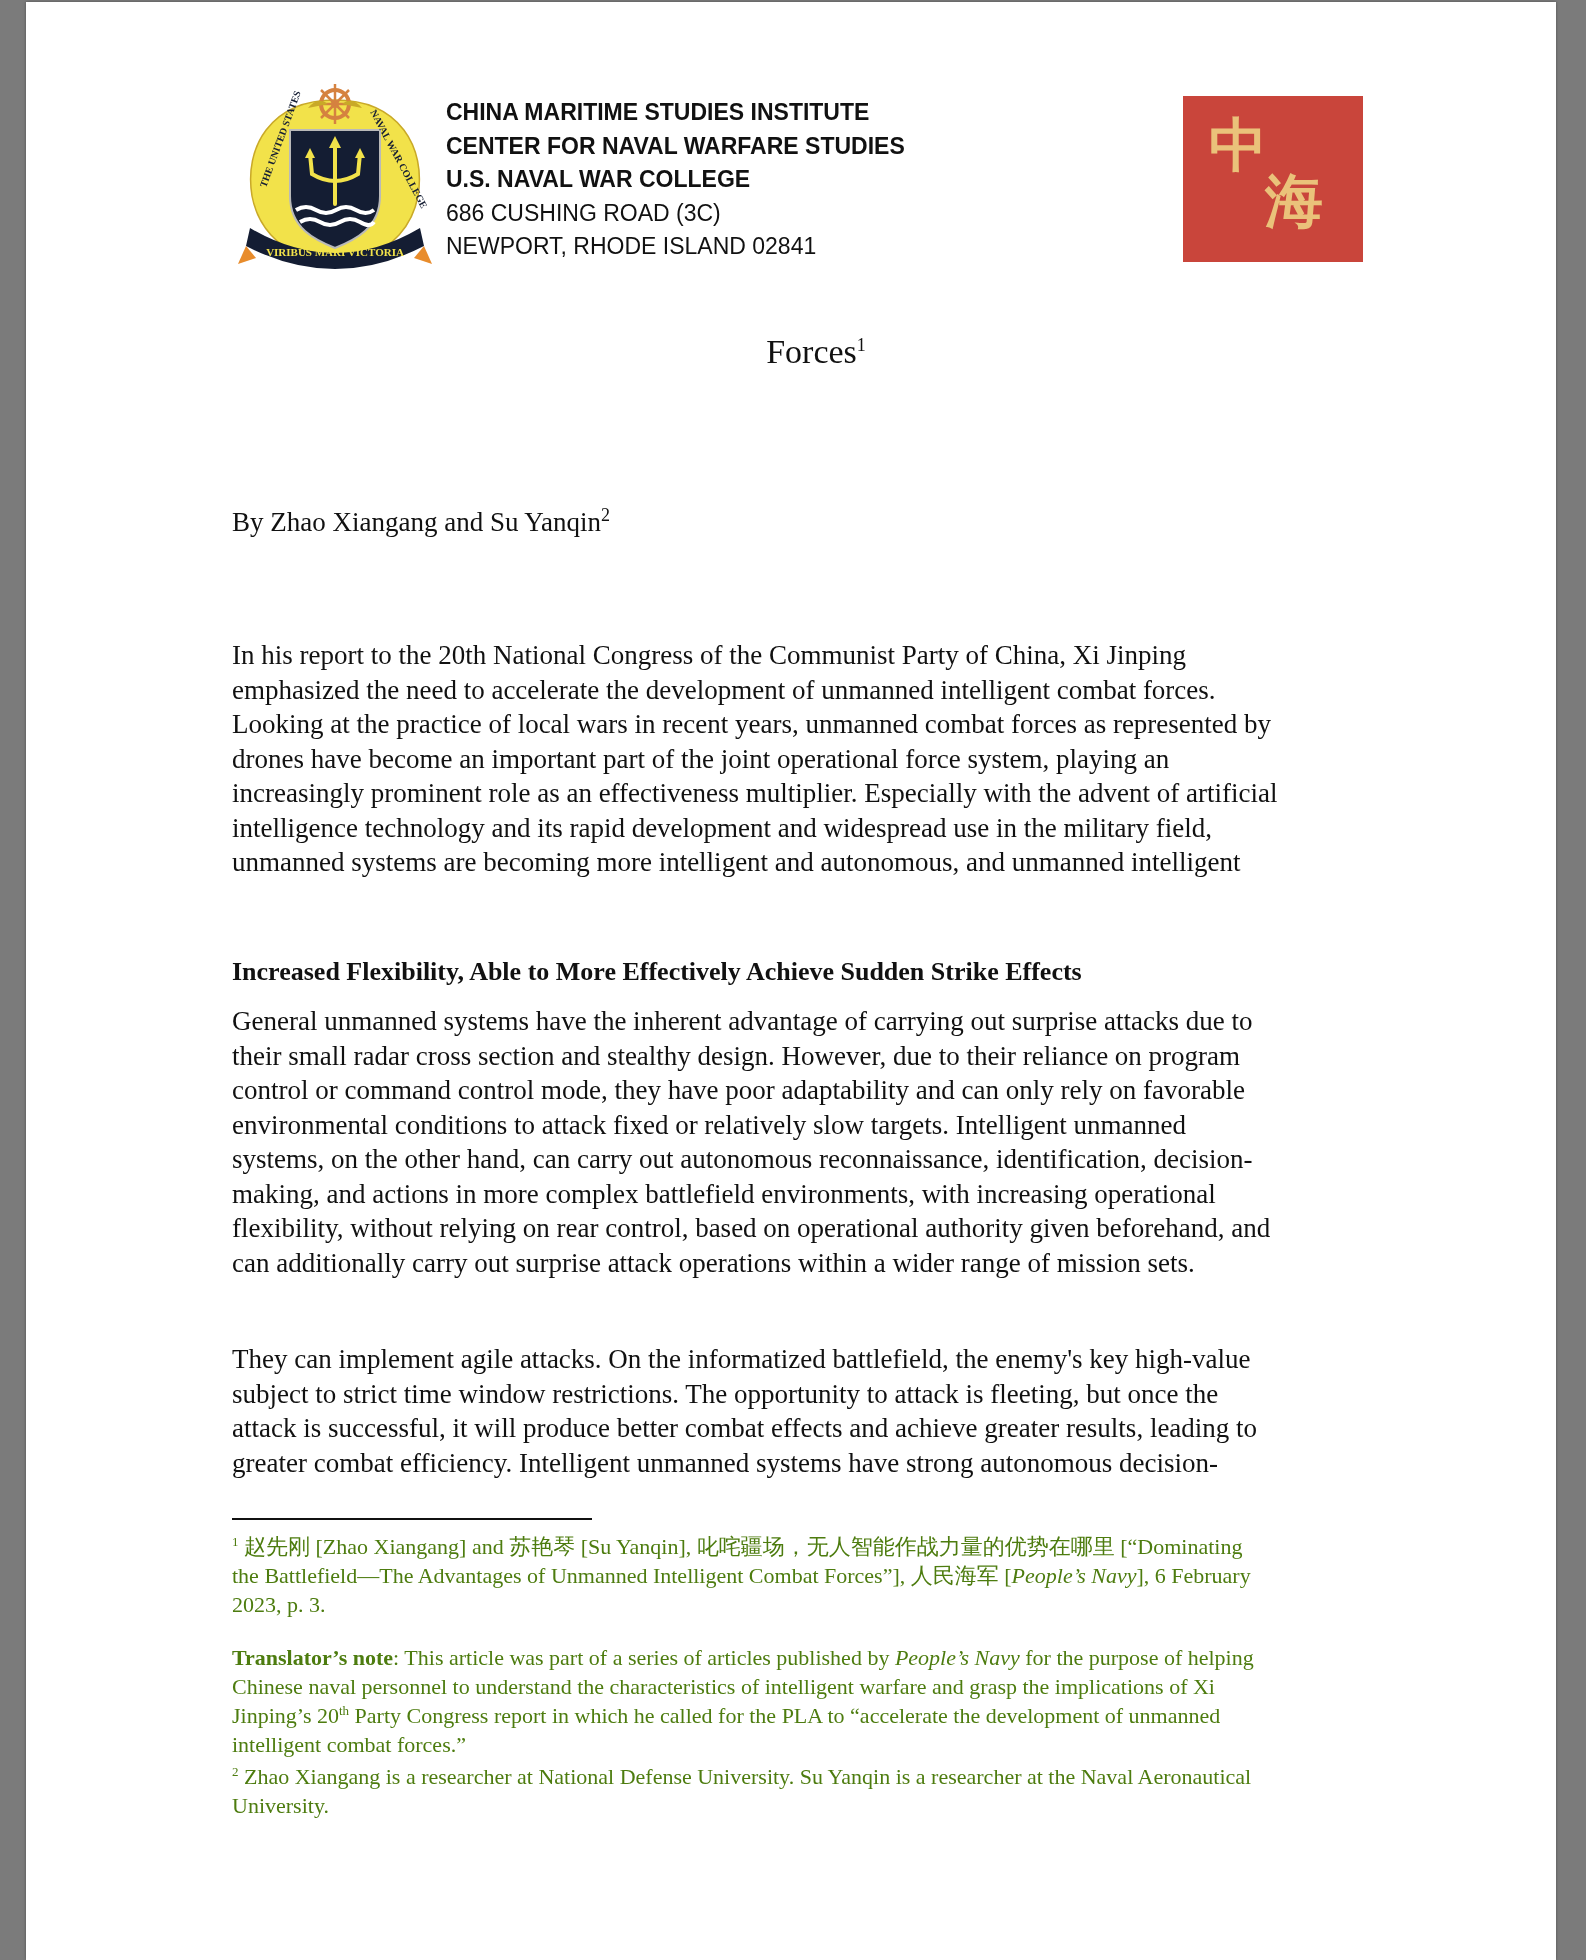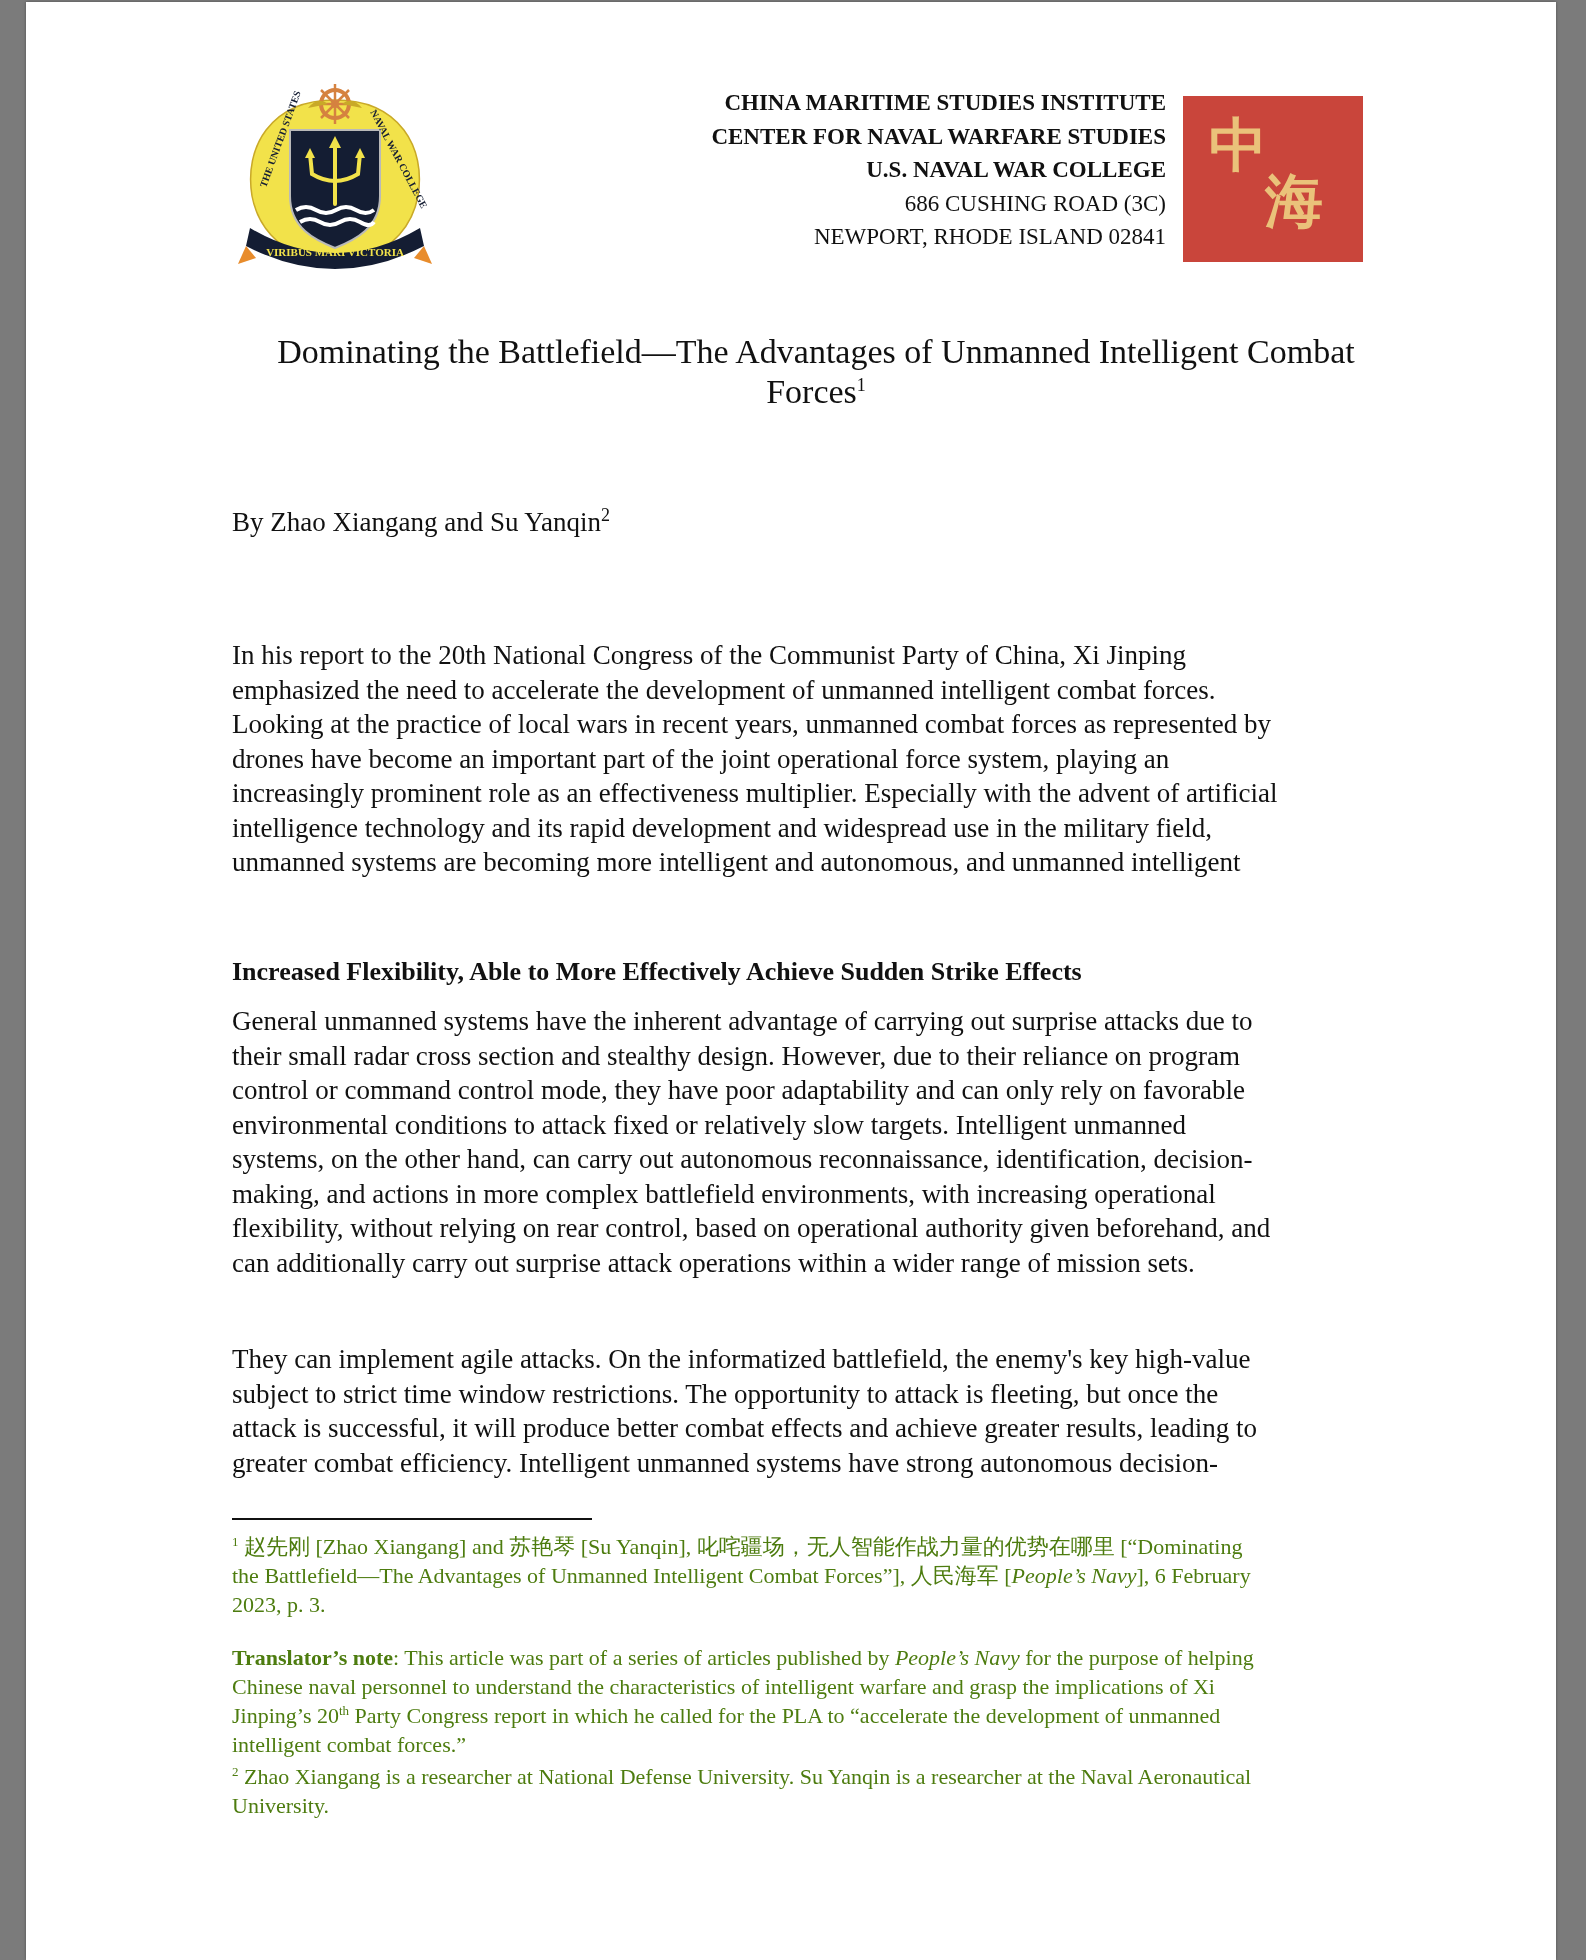--- a/index.html
+++ b/index.html
@@ -13,23 +13,23 @@
   .page {
     position: absolute; left: 26px; top: 2px;
     width: 1530px; height: 1958px;
     background: #fff;
     box-shadow: 0 0 3px rgba(0,0,0,0.35);
   }
   .logo-left {
     position: absolute; left: 204px; top: 76px; width: 210px; height: 194px;
   }
   .header-block {
-    position: absolute; left: 420px; top: 84px; width: 720px;
-    text-align: right;
-    font-family: Liberation Serif, serif;
+    position: absolute; left: 420px; top: 94px; width: 720px;
+    text-align: left;
+    font-family: Liberation Sans, sans-serif;
     font-size: 23px; line-height: 33.5px; color: #111;
   }
   .header-block .b { font-weight: bold; }
   .logo-right {
     position: absolute; left: 1157px; top: 94px; width: 180px; height: 166px;
     background: #c9453b;
     display: flex; align-items: center; justify-content: center;
   }
   .logo-right .ch {
     font-family: "DejaVu Serif", serif; font-weight: bold;
@@ -115,21 +115,20 @@
     <div>686 CUSHING ROAD (3C)</div>
     <div>NEWPORT, RHODE ISLAND 02841</div>
   </div>
 
   <div class="logo-right">
     <span class="ch" style="left:26px; top:18px;">中</span>
     <span class="ch" style="left:82px; top:74px;">海</span>
   </div>
 
   <div class="title">
-    <div>Dominating the Battlefield—The Advantages of Unmanned Intelligent Combat</div>
     <div><span>Forces</span><sup>1</sup></div>
   </div>
 
   <div class="byline">
     <span>By Zhao Xiangang and Su Yanqin</span><sup>2</sup>
   </div>
 
   <div class="body-text" style="top:636px;">
     <span class="ln">In his report to the 20th National Congress of the Communist Party of China, Xi Jinping</span>
     <span class="ln">emphasized the need to accelerate the development of unmanned intelligent combat forces.</span>

